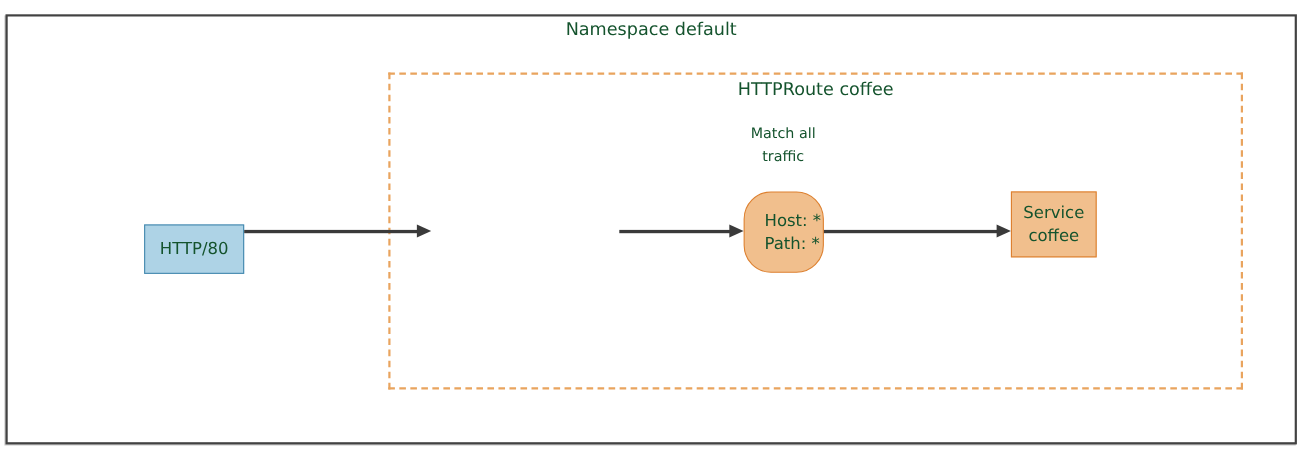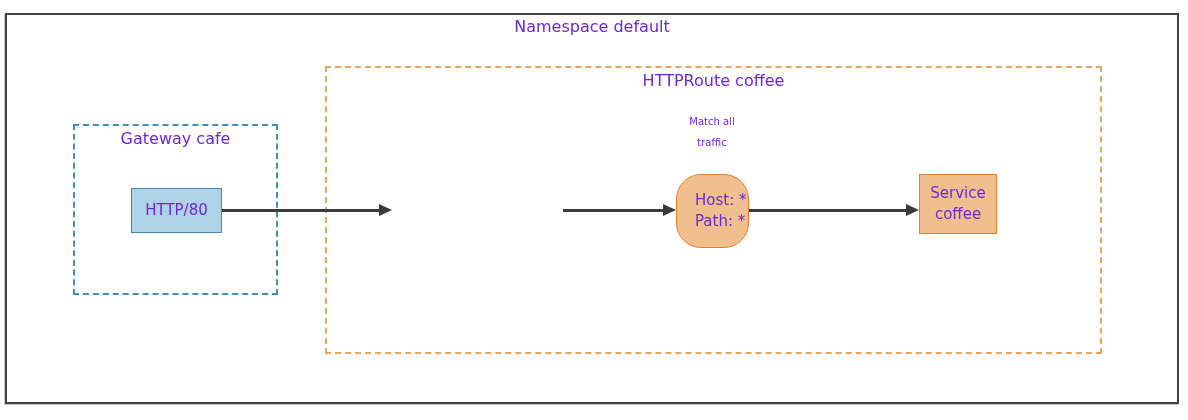--- a/index.html
+++ b/index.html
@@ -2,21 +2,21 @@
 <html><head>
 <meta charset="utf-8">
 <style>
   html, body { margin: 0; padding: 0; background: #ffffff; }
   .stage {
     position: relative;
     width: 1188px;
     height: 420px;
     background: #ffffff;
     font-family: "DejaVu Sans", "Liberation Sans", sans-serif;
-    color: #6d28d9;
+    color: #14532d;
     overflow: hidden;
   }
   
   .ns-frame {
     position: absolute;
     left: 5px; top: 13px;
     width: 1174px; height: 391px;
     box-sizing: border-box;
     border: 2px solid #424242;
     box-shadow: -1px 1px 0 #c8c8c8;
@@ -32,21 +32,21 @@
   
   .gw-boundary {
     position: absolute;
     left: 73px; top: 124px;
     width: 205px; height: 171px;
     box-sizing: border-box;
     border: 2px dashed #3d8fc4;
   }
   .route-boundary {
     position: absolute;
-    left: 325px; top: 66px;
+    left: 353px; top: 66px;
     width: 777px; height: 288px;
     box-sizing: border-box;
     border: 2px dashed #e9a45e;
   }
   .group-label {
     position: absolute;
     top: 3px; left: 0;
     width: 100%;
     text-align: center;
     font-size: 16px;
@@ -58,39 +58,40 @@
     box-sizing: border-box;
     display: flex;
     align-items: center;
     justify-content: center;
     font-size: 15px;
     line-height: 21px;
   }
   .node-blue {
     background: #aed3e6;
     border: 1.5px solid #4489ae;
+    margin-top: 16px;
   }
   .node-orange {
     background: #f1bf8d;
     border: 1.5px solid #dd8030;
   }
   .listener-node  { left: 131px; top: 188px; width: 91px;  height: 45px; }
   .hostname-node  { left: 392px; top: 187px; width: 171px; height: 46px; }
   .match-node     { left: 676px; top: 174px; width: 73px;  height: 74px;
                     justify-content: flex-start; padding-left: 18px; border-radius: 25px; }
   .service-node   { left: 919px; top: 174px; width: 78px;  height: 60px; }
   .multiline { white-space: pre-line; }
   .match-node .multiline { text-align: left; }
   .service-node .multiline { text-align: center; }
   
   .caption {
     position: absolute;
     top: 111px;
     text-align: center;
-    font-size: 10px;
+    font-size: 13px;
     line-height: 21px;
     white-space: pre-line;
   }
   .caption-match   { left: 612px; width: 200px; }
   .caption-service { left: 848px; width: 220px; }
   
   .arrow {
     position: absolute;
     top: 209px;
     height: 3px;
@@ -111,23 +112,20 @@
 </style>
 </head>
 <body>
 
 <div class="stage">
 
   <div class="ns-frame">
     <div class="ns-label">Namespace default</div>
   </div>
 
-  <div class="gw-boundary">
-    <div class="group-label">Gateway cafe</div>
-  </div>
 
   <div class="route-boundary">
     <div class="group-label">HTTPRoute coffee</div>
   </div>
 
   <div class="caption caption-match">Match all
 traffic</div>
 
 
   <div class="node node-blue listener-node">

